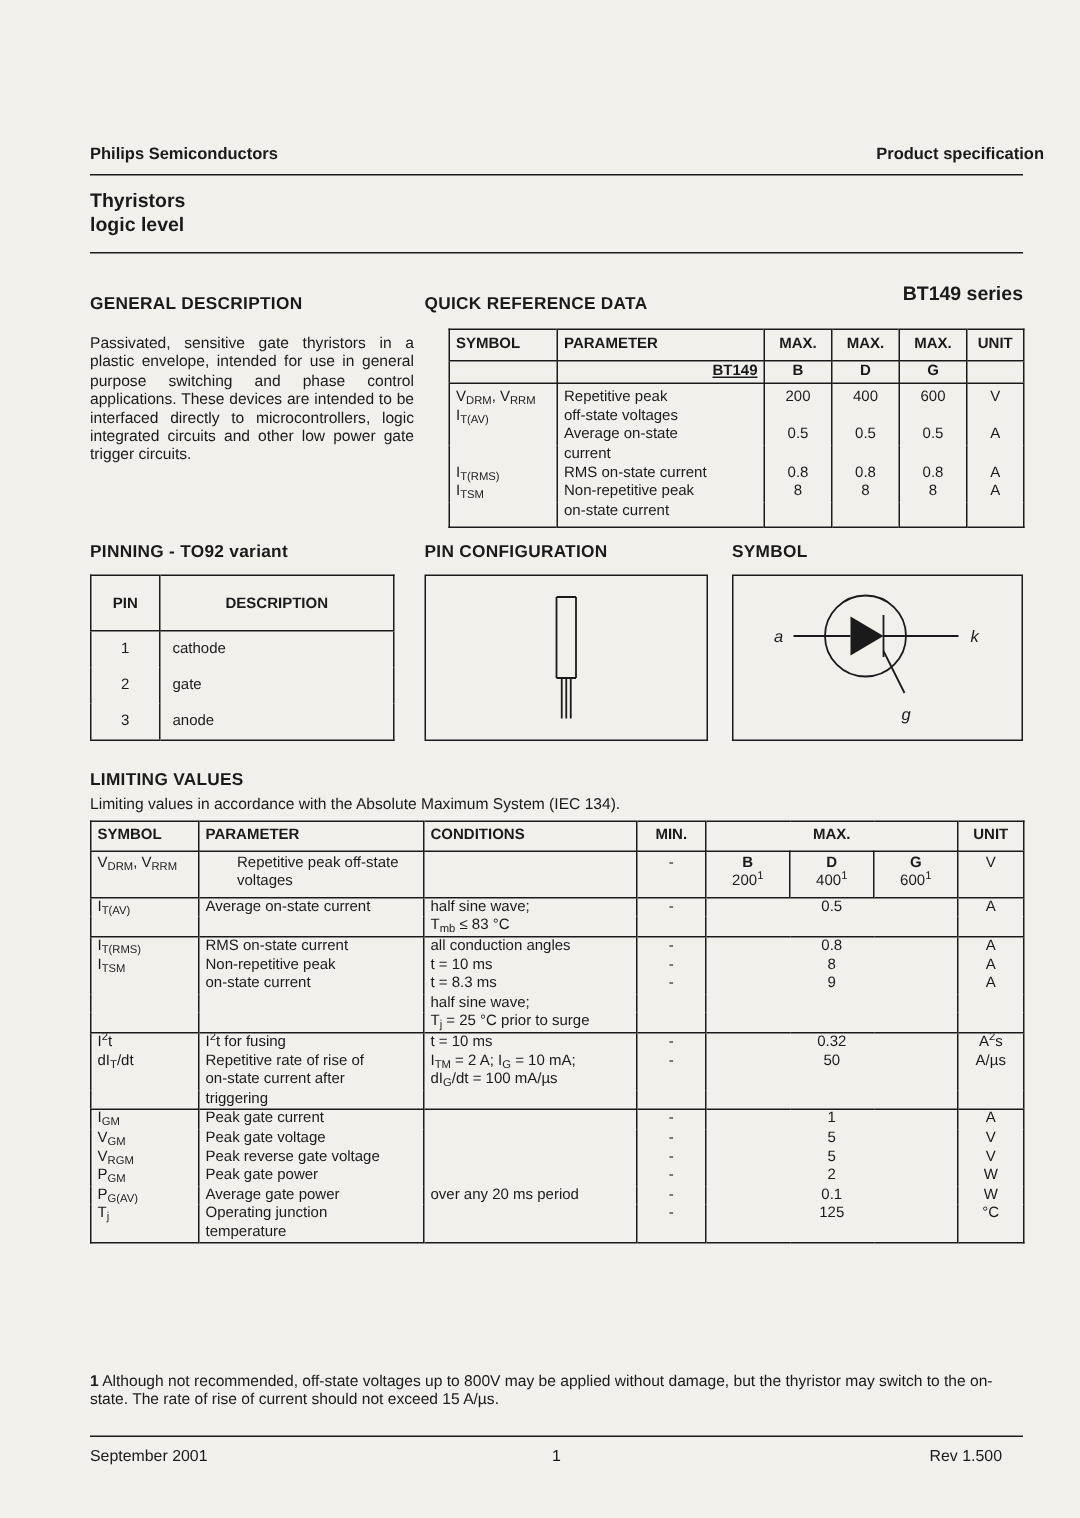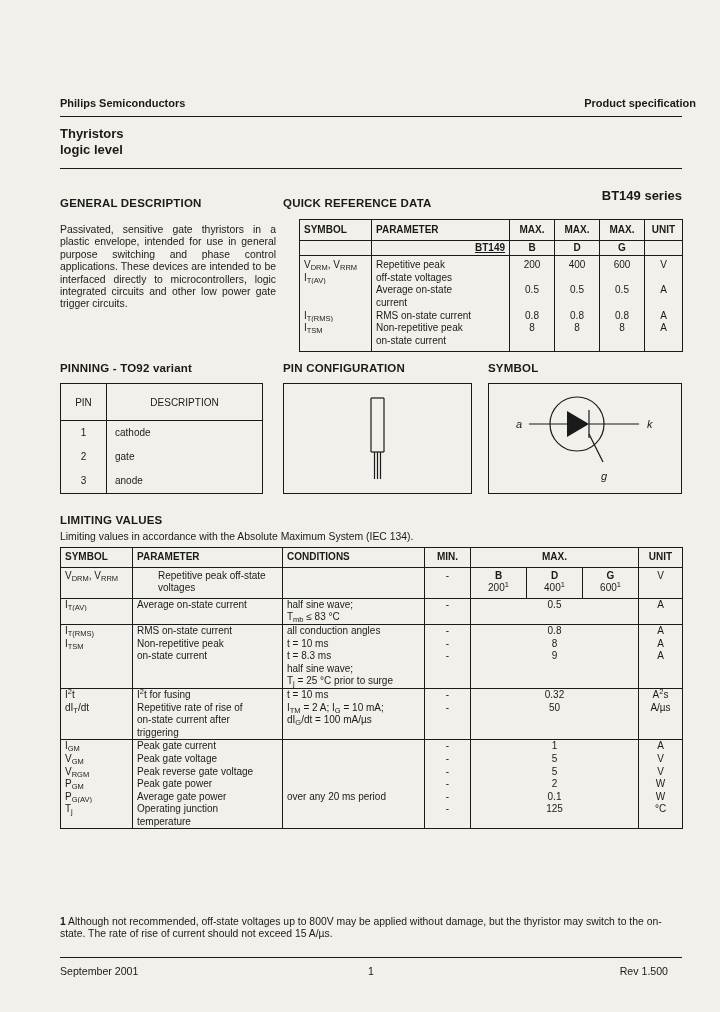--- a/index.html
+++ b/index.html
@@ -32,21 +32,21 @@
   .qrd th.c{text-align:center;}
   .qrd td,.qrd th{border-right:1px solid #1a1a1a;}
   .qrd td:last-child,.qrd th:last-child{border-right:none;}
   .qrd tr.subhdr td{font-weight:bold;border-bottom:1px solid #1a1a1a;padding-top:1px;padding-bottom:1px;}
   .qrd tr.first td{padding-top:3px;}
   .qrd tr.last td{padding-bottom:4px;}
 
   
   .pinning{width:203px;height:111px;font-size:10px;}
   .pinning{border:1px solid #1a1a1a;}
-  .pinning th{border-bottom:1px solid #1a1a1a;padding:4px 3px;text-align:center;font-weight:normal;font-size:10px;}
+  .pinning th{border-bottom:1px solid #1a1a1a;padding:4px 3px;text-align:center;font-weight:bold;font-size:10px;}
   .pinning td:first-child,.pinning th:first-child{border-right:1px solid #1a1a1a;}
   .pinning td{padding:0 8px;vertical-align:middle;}
   .pinning tr.pr{height:24px;}
   .pinning td.c{text-align:center;padding:0;}
 
   .box{position:absolute;border:1px solid #1a1a1a;}
 
   
   .lim{width:622px;}
   .lim th{border-bottom:1px solid #1a1a1a;padding:3px 4px;}

